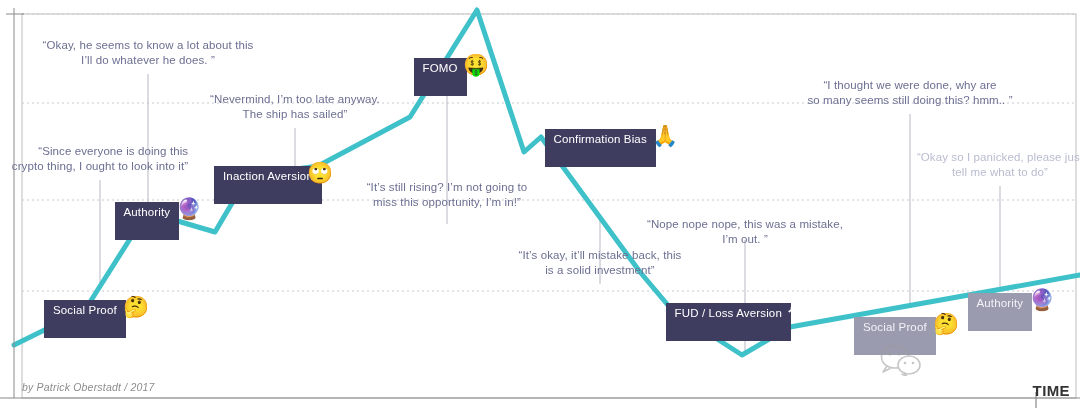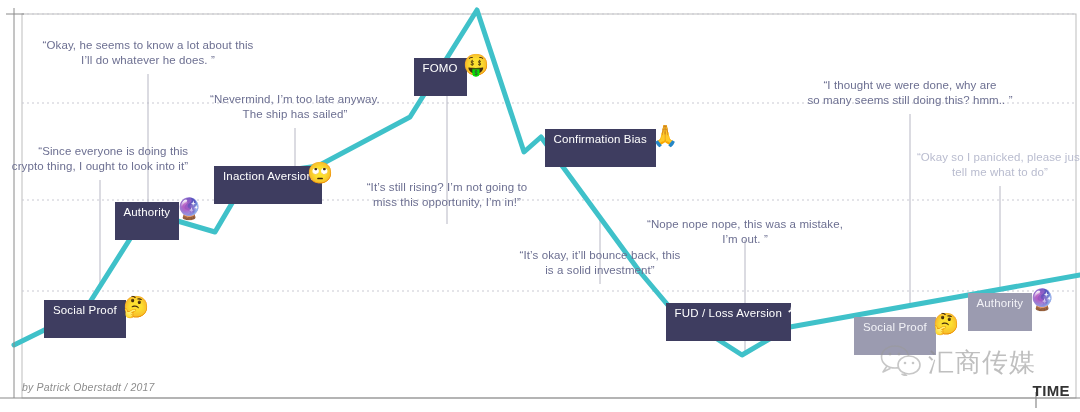--- a/index.html
+++ b/index.html
@@ -135,21 +135,21 @@
 
   <div id="annotations-layer">
       <div class="annot" style="left: 148px; top: 52px; transform: translate(-50%, -50%);">“Okay, he seems to know a lot about this
 I’ll do whatever he does. ”</div>
       <div class="annot left" style="left: 100px; top: 158px; transform: translate(-50%, -50%);">“Since everyone is doing this
 crypto thing, I ought to look into it”</div>
       <div class="annot" style="left: 295px; top: 106px; transform: translate(-50%, -50%);">“Nevermind, I’m too late anyway.
 The ship has sailed”</div>
       <div class="annot" style="left: 447px; top: 194px; transform: translate(-50%, -50%);">“It’s still rising? I’m not going to
 miss this opportunity, I’m in!”</div>
-      <div class="annot" style="left: 600px; top: 262px; transform: translate(-50%, -50%);">“It’s okay, it’ll bounce back, this
+      <div class="annot" style="left: 600px; top: 262px; transform: translate(-50%, -50%);">“It’s okay, it’ll mistake back, this
 is a solid investment”</div>
       <div class="annot" style="left: 745px; top: 218px; transform: translate(-50%, -50%); margin-top: 13px;">“Nope nope nope, this was a mistake,
 I’m out. ”</div>
       <div class="annot" style="left: 910px; top: 92px; transform: translate(-50%, -50%);">“I thought we were done, why are
 so many seems still doing this? hmm.. ”</div>
       <div class="annot faded" style="left: 1000px; top: 164px; transform: translate(-50%, -50%);">“Okay so I panicked, please just
 tell me what to do”</div>
     </div>
 
   <div id="tags-layer">
@@ -172,16 +172,15 @@
         <ellipse cx="15" cy="13" rx="13.5" ry="11"></ellipse>
         <path d="M7 22 L3 28 L10.5 24.2" stroke-linejoin="round" fill="none"></path>
         <ellipse cx="29" cy="21" rx="11" ry="9" fill="#ffffff"></ellipse>
         <path d="M24 28.5 L27 32.5 L21.5 30" stroke-linejoin="round" fill="none"></path>
         <circle cx="10" cy="10" r="1.5" fill="#9a9a9a" stroke="none"></circle>
         <circle cx="19" cy="10" r="1.5" fill="#9a9a9a" stroke="none"></circle>
         <circle cx="25" cy="19" r="1.3" fill="#9a9a9a" stroke="none"></circle>
         <circle cx="33" cy="19" r="1.3" fill="#9a9a9a" stroke="none"></circle>
       </svg>
     </span>
-    <span class="wm-text">汇商传媒</span>
   </div>
 
 </div>
 
 </body></html>

